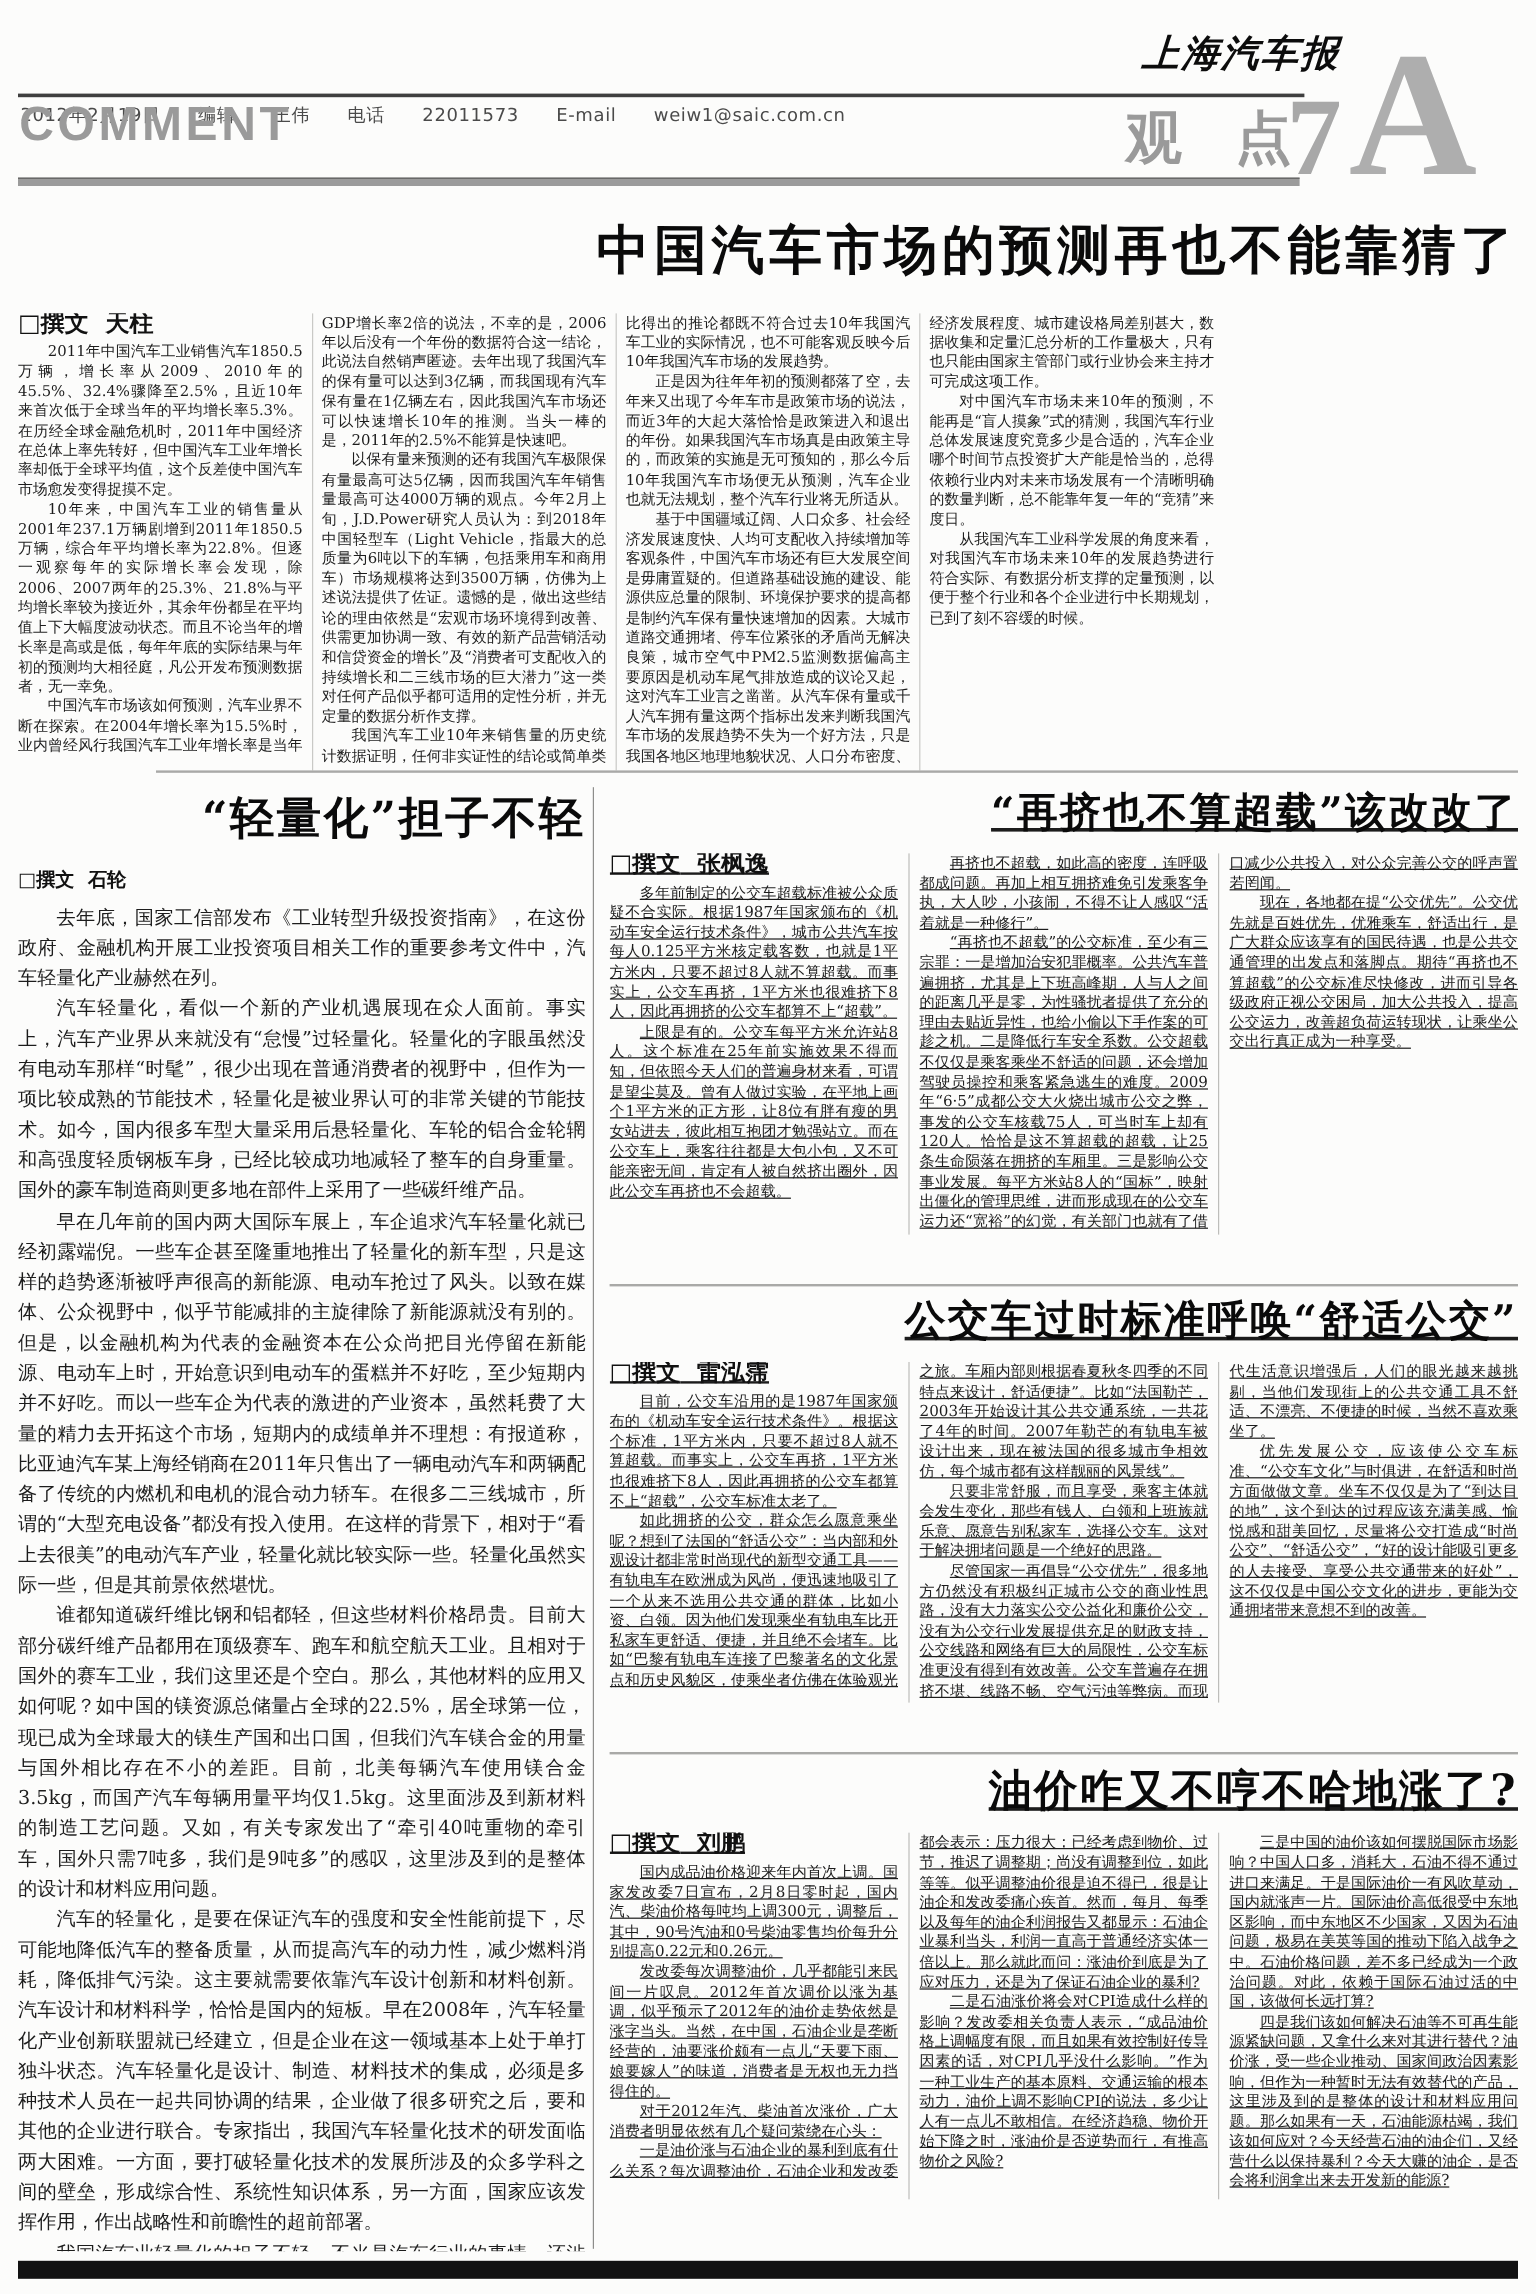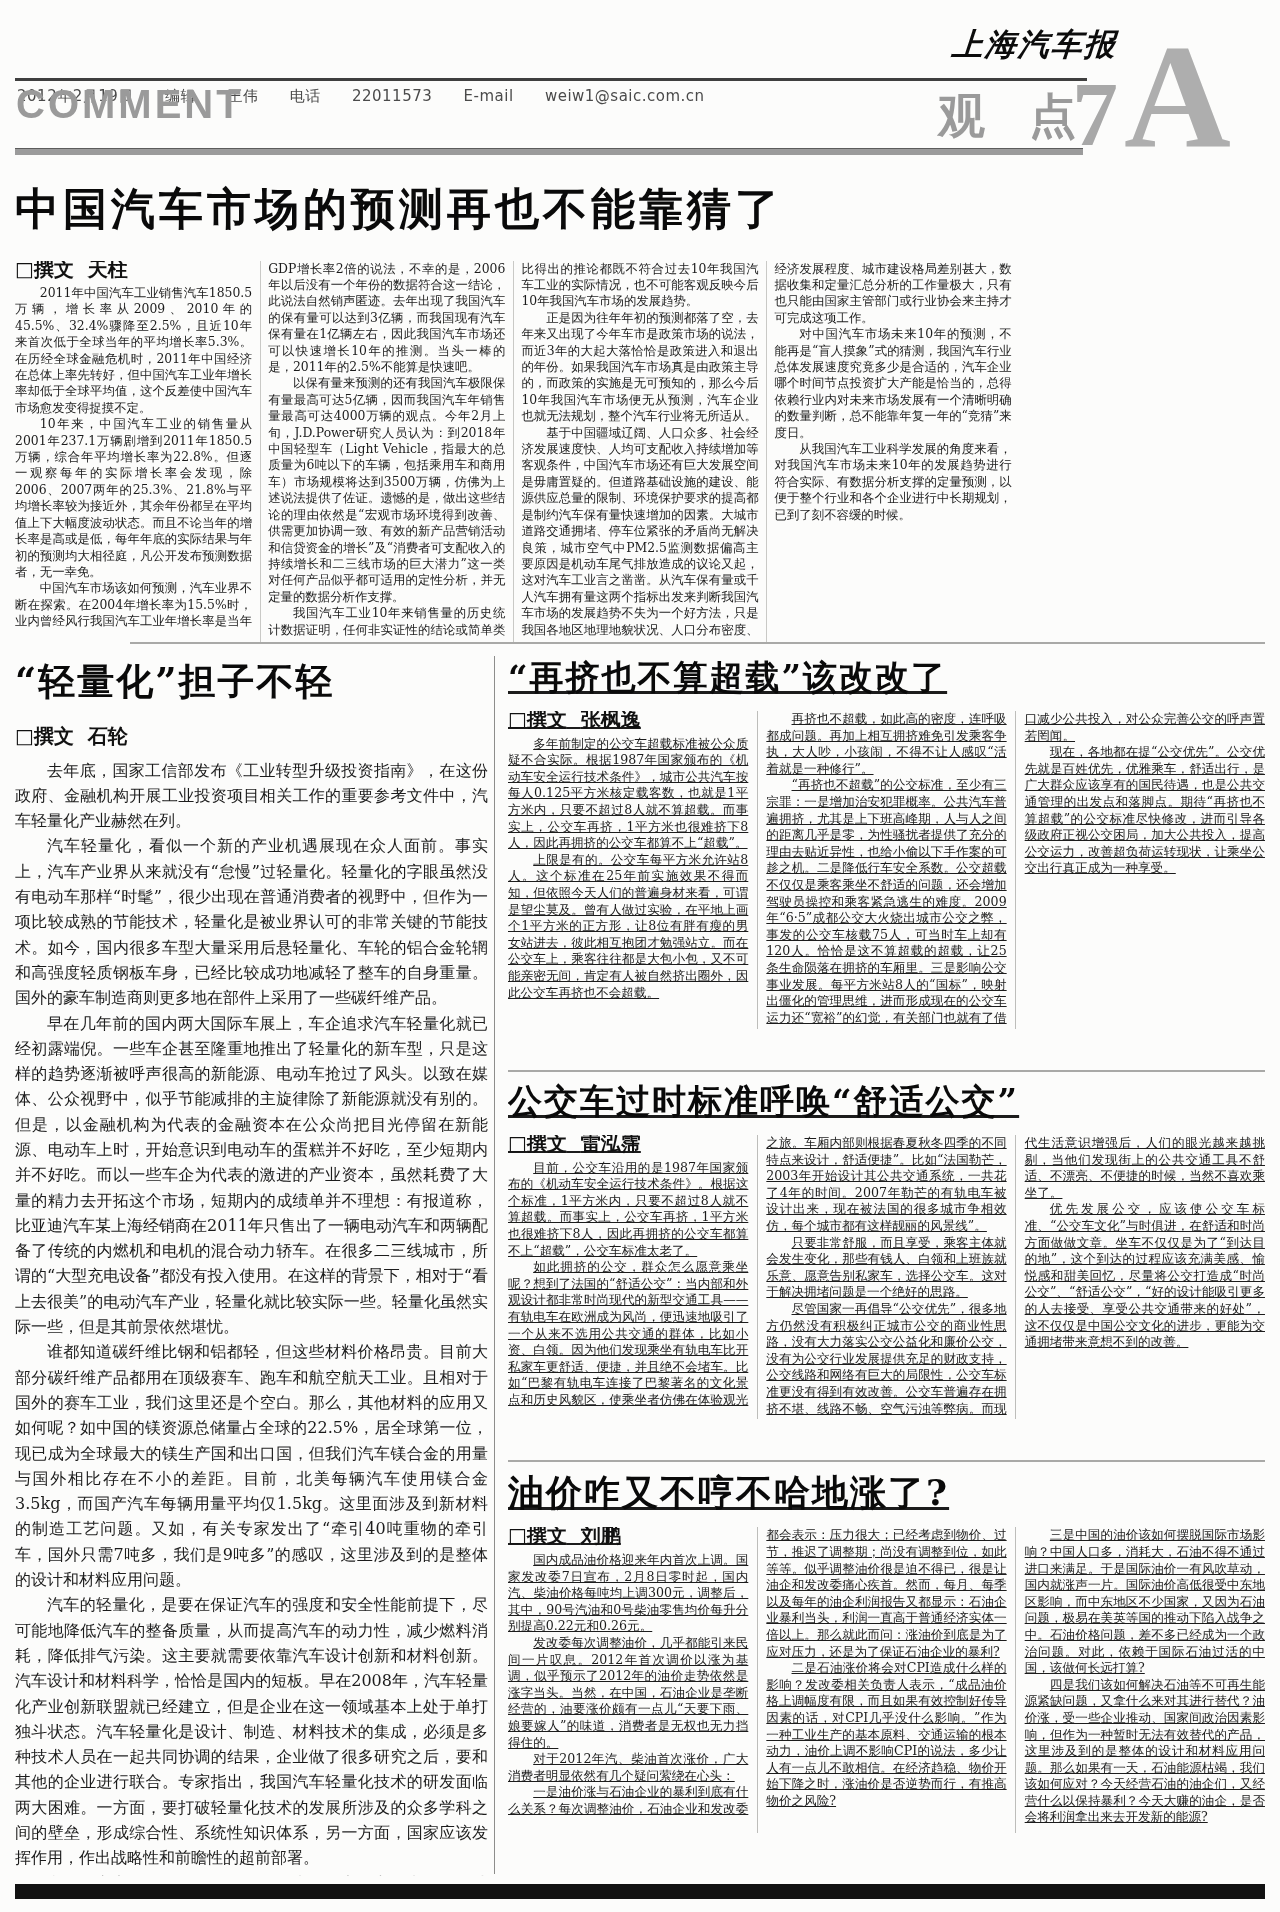--- a/index.html
+++ b/index.html
@@ -16,37 +16,37 @@
   .masthead{position:absolute;left:952px;top:24px;width:200px;font-size:31px;font-weight:bold;font-style:italic;
             color:#0c0c0c;letter-spacing:2px;white-space:nowrap;transform:skewX(-4deg);}
   .rule-thick-gray{position:absolute;left:15px;top:148px;width:1068px;height:6px;background:#9b9b9b;border-top:1px solid #5c5c5c;}
   .section-cn{position:absolute;left:938px;top:92px;font-size:47px;font-weight:bold;color:#9a9a9a;
               letter-spacing:14px;line-height:1;white-space:nowrap;}
   .page-num{position:absolute;left:1072px;top:68px;font-family:"Liberation Serif",serif;font-size:92px;
             font-weight:bold;color:#a8a8a8;line-height:1;}
   .page-letter{position:absolute;left:1124px;top:22px;font-family:"Liberation Serif",serif;font-size:148px;
             font-weight:bold;color:#aeaeae;line-height:1;}
   
-  .headline{font-weight:bold;color:#0a0a0a;text-align:left;line-height:1.15;
+  .headline{font-weight:bold;color:#0a0a0a;text-align:right;line-height:1.15;
             font-family:"DejaVu Serif","Liberation Serif",serif;}
   .byline{font-family:"DejaVu Sans","Liberation Sans",sans-serif;font-weight:bold;font-size:20px;
           color:#111;margin:0 0 8px 0;}
   .cols p, .wide-body p{margin:0;text-indent:2em;text-align:justify;}
   
   #main-article{position:absolute;left:15px;top:160px;width:1250px;height:482px;overflow:hidden;}
   #main-article .headline{font-size:44px;letter-spacing:4px;margin:24px 0 26px 0;}
   #main-article .cols{column-count:5;column-gap:16px;column-fill:auto;column-rule:1px solid #c9c9c6;
                       height:382px;font-size:12.4px;line-height:16.4px;overflow:hidden;}
   
   .mid-rule{position:absolute;left:130px;top:642px;width:1135px;height:2px;background:#a9a9a7;}
   .v-divider{position:absolute;left:494px;top:656px;width:1px;height:1218px;background:#8d8d8b;}
   
   #left-article{position:absolute;left:15px;top:650px;width:473px;height:1226px;overflow:hidden;}
   #left-article .headline{font-size:37px;letter-spacing:2px;margin:10px 0 20px 0;}
-  #left-article .byline{font-size:20px;}
+  #left-article .byline{font-size:16px;}
   .wide-body{font-size:16px;line-height:25.3px;}
   
   .right-article{position:absolute;left:508px;width:757px;overflow:hidden;text-decoration:underline;}
   #crowded-article{top:650px;height:418px;}
   #comfort-article{top:1074px;height:384px;}
   #oil-article{top:1464px;height:414px;}
   .right-article .headline{font-size:34px;letter-spacing:2px;margin:8px 0 14px 0;}
   #oil-article .headline{font-size:36px;}
   .right-article .cols{column-count:3;column-gap:18px;column-fill:auto;column-rule:1px solid #bdbdba;
                        font-size:12.6px;line-height:16.6px;overflow:hidden;}

